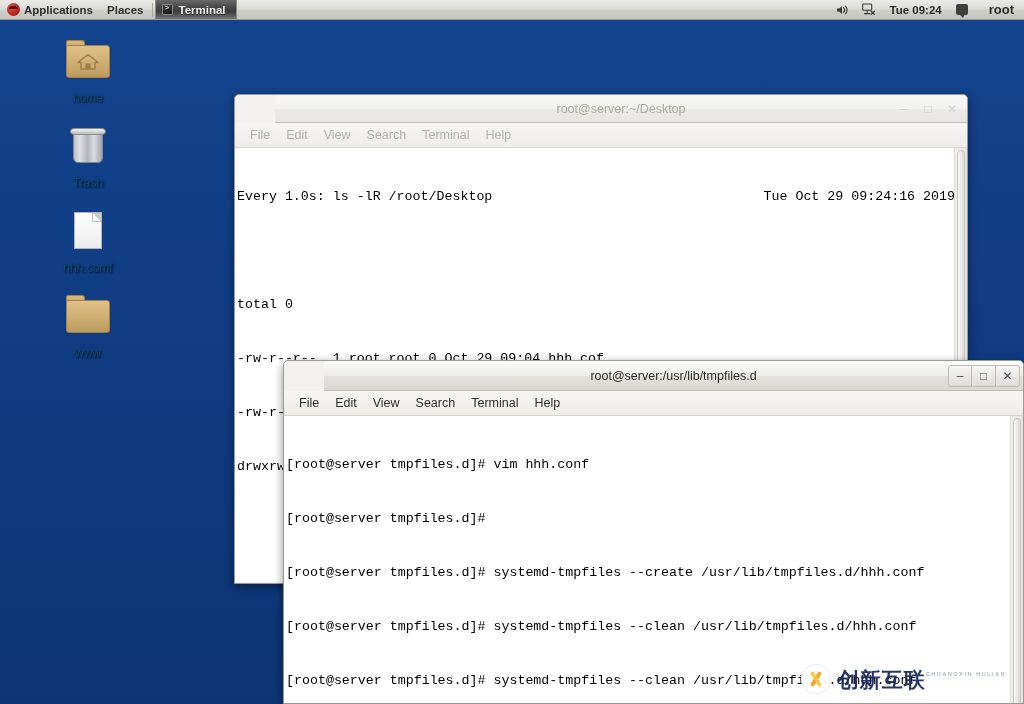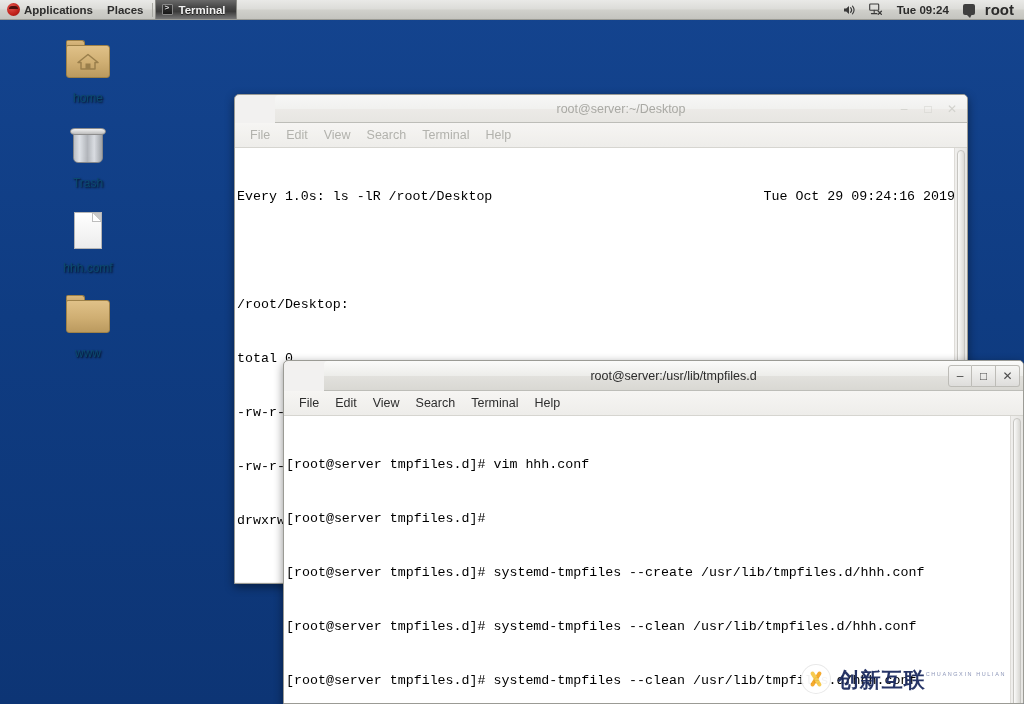--- a/index.html
+++ b/index.html
@@ -68,23 +68,23 @@
   #taskbar-item .tb-ico::after {
     content: ">"; position: absolute; left: 1px; top: -2px;
     font-size: 8px; color: #ddd; font-family: "Liberation Mono", monospace;
   }
   .tray-icon { display: flex; align-items: center; padding: 0 6px; height: 100%; cursor: default; }
   #clock {
     font-weight: bold; font-size: 11.5px; color: #2b2b2b;
     padding: 0 8px; white-space: nowrap; cursor: default;
   }
   #user-menu {
-    display: flex; align-items: center; gap: 10px;
+    display: flex; align-items: center; gap: 21px;
     padding: 0 6px; height: 100%;
-    font-weight: bold; font-size: 15px; color: #2b2b2b; cursor: default;
+    font-weight: bold; font-size: 13px; color: #2b2b2b; cursor: default;
   }
   #user-icon {
     width: 12px; height: 11px; border-radius: 2px;
     background: #3f3f3f; position: relative; flex: 0 0 auto;
   }
   #user-icon::after {
     content: ""; position: absolute; left: 3px; bottom: -3px;
     width: 0; height: 0;
     border-left: 4px solid transparent; border-right: 2px solid transparent;
     border-top: 4px solid #3f3f3f;
@@ -351,21 +351,20 @@
       <div class="menu-item">Terminal</div>
       <div class="menu-item">Help</div>
     </div>
     <div class="term-area" style="height:434px;">
       <div class="term-text">
         <div class="term-line watch-head">
           <span>Every 1.0s: ls -lR /root/Desktop</span>
           <span class="rt">Tue Oct 29 09:24:16 2019</span>
         </div>
         <div class="term-line"></div>
-        <div class="term-line">/root/Desktop:</div>
         <div class="term-line">total 0</div>
         <div class="term-line">-rw-r--r--. 1 root root 0 Oct 29 09:04 hhh.cof</div>
         <div class="term-line">-rw-r--r--. 1 root root 0 Oct 29 09:04 hhh.comf</div>
         <div class="term-line">drwxrwxrwt. 2 root root 6 Oct 29 09:23 www</div>
         <div class="term-line"></div>
         
         
       </div>
       <div class="scroll bg">
         <div class="thumb"></div>

